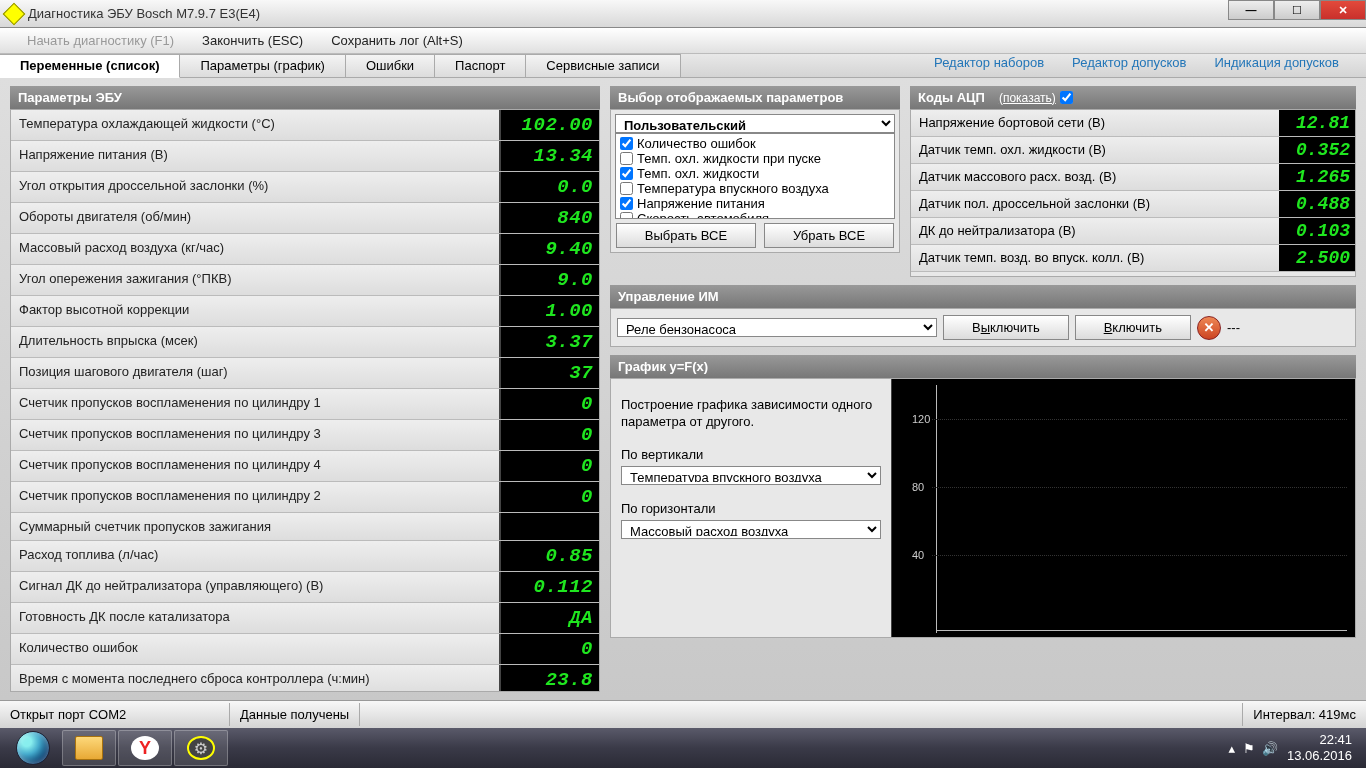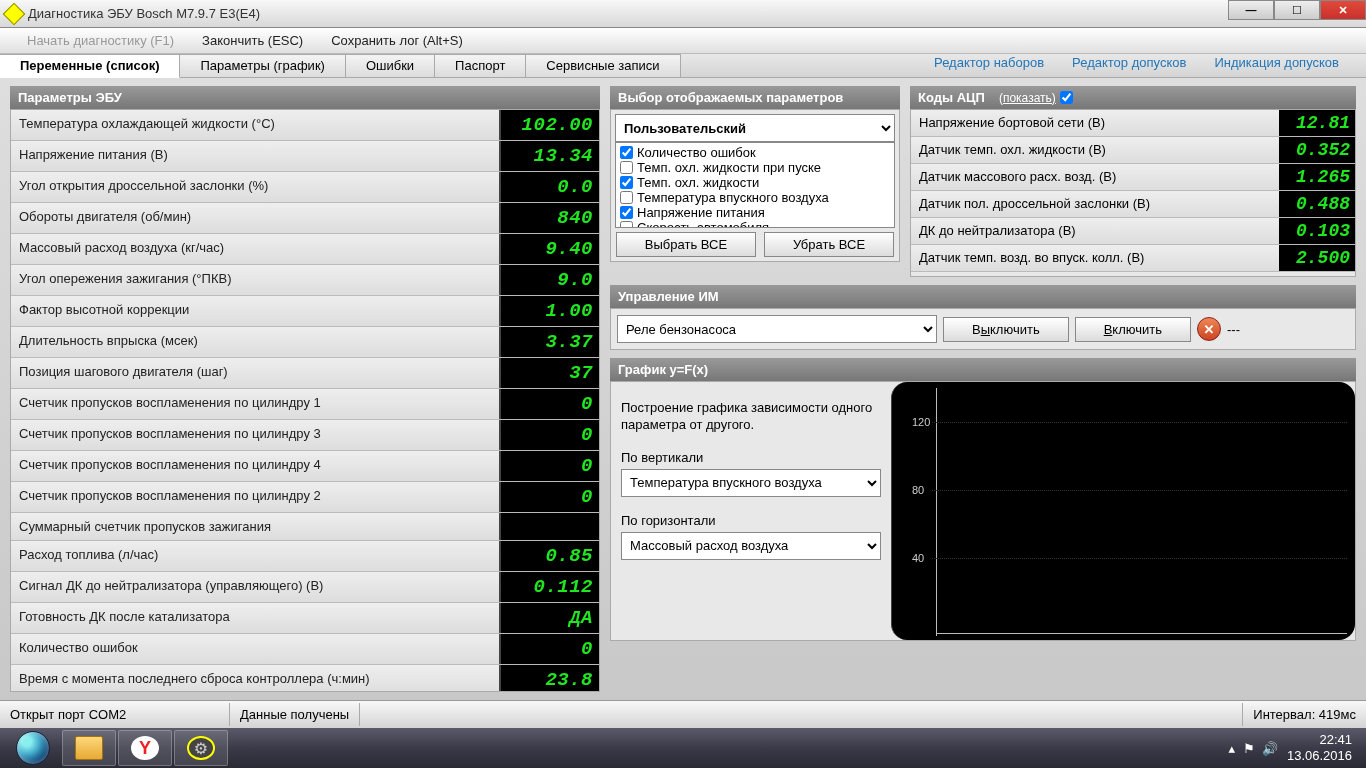--- a/index.html
+++ b/index.html
@@ -41,21 +41,21 @@
 .paramlabel { flex: 1; padding: 6px 8px; background: linear-gradient(#eee,#ddd); color: #222; }
 .paramvalue { flex: 0 0 100px; font-family: "Segment7", "DSEG7", "Courier New", monospace; font-style: italic; text-align: right; background: #000; color: #1fe61f; padding: 4px 6px; font-size: 19px; font-weight: bold; letter-spacing: 0.5px; border-left: 2px solid #444; }
 
 
 .rightcol { flex: 1; display: flex; flex-direction: column; gap: 8px; }
 .toprow { display: flex; gap: 10px; }
 .paramselect { flex: 0 0 290px; }
 .adc { flex: 1; }
 
 
-.dropdown { width: 100%; height: 28px; border: 1px solid #888; background: #fff; padding: 2px 4px; font-size: 13px; }
+.dropdown { width: 100%; height: 19px; border: 1px solid #888; background: #fff; padding: 2px 4px; font-size: 13px; }
 .checklist { width: 100%; height: 86px; overflow-y: auto; border: 1px solid #888; background: #fff; padding: 2px; }
 .checkitem { display: flex; align-items: center; gap: 4px; padding: 0 2px; font-size: 12px; }
 .checkitem input { margin: 0; width: 13px; height: 13px; }
 .btnrow { display: flex; gap: 6px; margin-top: 4px; justify-content: space-around;}
 .btn { border: 1px solid #888; background: linear-gradient(#fff,#dcdcdc); padding: 4px 28px; cursor: pointer; font-size: 13px; }
 
 
 .adc .panel-body { overflow-y: auto; }
 .adcrow { display: flex; border-bottom: 1px solid #bbb; justify-content: space-between; }
 .adclabel { flex: 1; padding: 5px 8px; background: linear-gradient(#eee,#ddd); }
@@ -68,21 +68,21 @@
 .imctrl select { flex: 0 0 320px; }
 .btn small, .btn u { text-decoration: underline; }
 .btn.closebtn { background: linear-gradient(#e85,#c42); border-radius: 50%; width: 24px; height: 24px; padding: 0; display: flex; align-items: center; justify-content: center; color: white; font-weight: bold; border: 1px solid #822; }
 
 
 .graphpanel { flex: 1; }
 .graphpanel .panel-body { display: flex; height: 100%; padding: 0; }
 .graphcontrols { flex: 0 0 280px; padding: 10px; }
 .graphcontrols .lbl { margin: 16px 0 4px 0; }
 .graphdesc { font-size: 13px; margin-top: 8px; line-height: 1.3; }
-.graphcanvas { flex: 1; background: #000; position: relative; border-left: 1px solid #444; border-radius: 16px; }
+.graphcanvas { flex: 1; background: #000; position: relative; border-left: 1px solid #444; }
 .graphcanvas .ytick { position: absolute; left: 20px; color: #ccc; font-size: 11px; }
 .graphcanvas .yline { position: absolute; left: 40px; right: 8px; border-top: 1px dotted #333; }
 .graphcanvas .axis-v { position: absolute; left: 44px; top: 6px; bottom: 4px; border-left: 1px solid #bbb; }
 .graphcanvas .axis-h { position: absolute; left: 44px; right: 8px; bottom: 6px; border-top: 1px solid #bbb; }
 
 
 .statusbar { position: absolute; bottom: 40px; left: 0; right: 0; height: 28px; background: linear-gradient(#f8f8f8,#d4d4d4); border-top: 1px solid #999; display: flex; align-items: center; }
 .statuscell { padding: 4px 10px; border-right: 1px solid #aaa; }
 .statuscell:last-child { margin-left: auto; border-left: 1px solid #aaa; border-right: none; }
 

